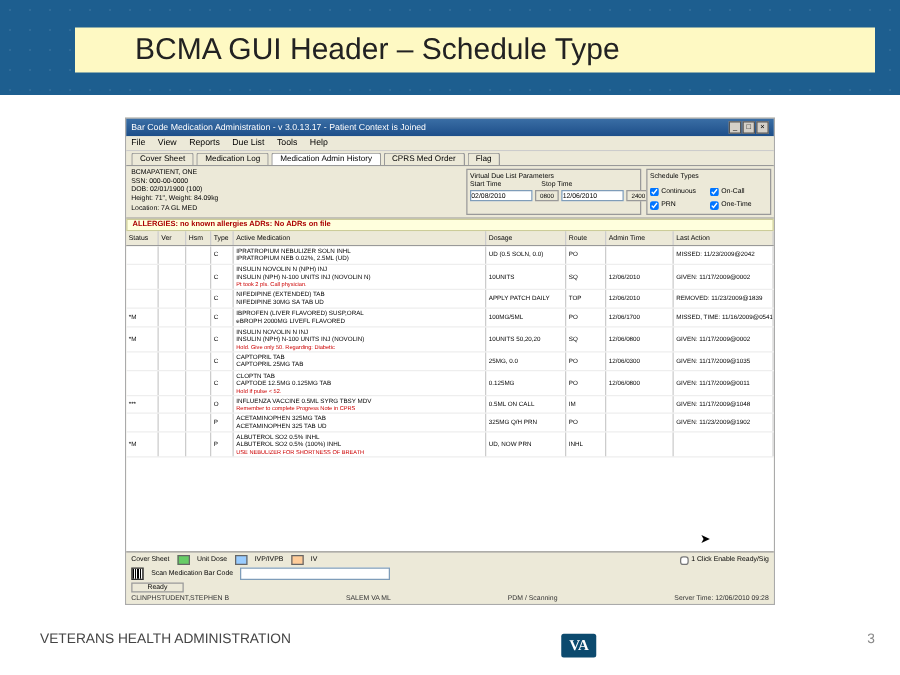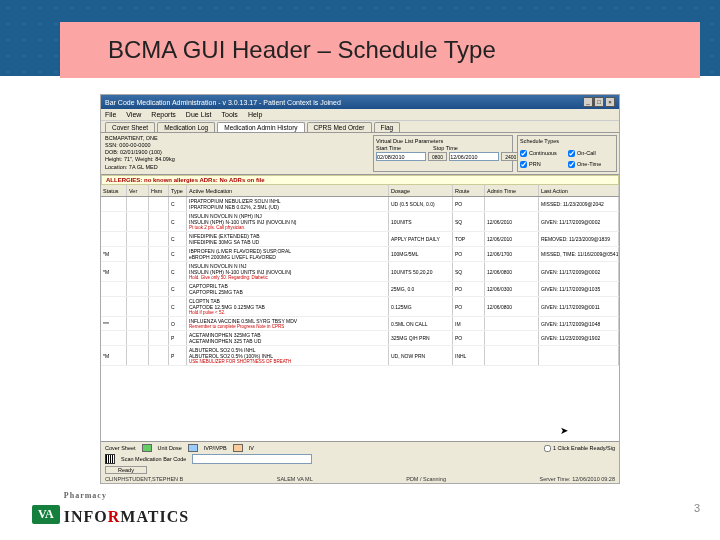--- a/index.html
+++ b/index.html
@@ -1,19 +1,19 @@
 <!DOCTYPE html>
 <html><head>
 <meta charset="utf-8">
 <style>
   * { margin: 0; padding: 0; box-sizing: border-box; }
   body { width: 720px; height: 540px; font-family: Arial, sans-serif; background: #fff; position: relative; }
   .slide-header { height: 76px; background: #1d5e8f; position: relative; }
   .slide-header::before { content: ""; position: absolute; inset: 0; background-image: radial-gradient(circle, rgba(255,255,255,0.08) 1px, transparent 1px); background-size: 16px 16px; }
-  .slide-title-band { position: absolute; top: 22px; left: 60px; right: 20px; height: 56px; background: #fca5a5; display: flex; align-items: center; padding-left: 48px; font-size: 24px; font-weight: 400; color: #222; }
+  .slide-title-band { position: absolute; top: 22px; left: 60px; right: 20px; height: 36px; background: #fef9c3; display: flex; align-items: center; padding-left: 48px; font-size: 24px; font-weight: 400; color: #222; }
   .screenshot { position: absolute; top: 94px; left: 100px; width: 520px; height: 390px; border: 1px solid #aaa; background: #ece9d8; display: flex; flex-direction: column; font-size: 6px; }
   .win-titlebar { height: 14px; background: linear-gradient(#3a6ea5,#1d4e89); color: #fff; display: flex; align-items: center; padding: 0 4px; font-size: 7px; justify-content: space-between; }
   .win-controls { display: flex; gap: 1px; }
   .win-btn { width: 10px; height: 10px; background: #d4d0c8; border: 1px solid #555; font-size: 6px; display: flex; align-items: center; justify-content: center; color: #000; }
   .menubar { height: 12px; background: #ece9d8; display: flex; align-items: center; padding: 0 4px; gap: 10px; font-size: 7px; color: #000; border-bottom: 1px solid #ccc; }
   .tabbar { height: 12px; background: #ece9d8; display: flex; align-items: flex-end; padding: 0 4px; gap: 2px; font-size: 6.5px; border-bottom: 1px solid #999; }
   .tab { padding: 1px 6px; background: #ece9d8; border: 1px solid #999; border-bottom: none; border-radius: 2px 2px 0 0; }
   .tab.active { background: #fff; }
   .upper-pane { display: flex; height: 42px; background: #ece9d8; border-bottom: 1px solid #999; }
   .patient-info { flex: 1; padding: 2px 4px; font-size: 5.5px; line-height: 1.3; color: #000; }
@@ -36,21 +36,21 @@
   .grid-row .c-med .warn { color: #c00; font-size: 4.5px; }
   .grid-row .col { flex-direction: column; align-items: flex-start; justify-content: center; }
   .bottom-bar { height: 42px; background: #ece9d8; border-top: 1px solid #999; padding: 2px 4px; font-size: 5.5px; display: flex; flex-direction: column; gap: 2px; }
   .bb-row { display: flex; align-items: center; gap: 6px; }
   .legend-chip { width: 10px; height: 8px; border: 1px solid #666; display: inline-block; }
   .status-line { display: flex; justify-content: space-between; font-size: 5.5px; color: #333; }
   .scan-field { width: 120px; height: 10px; border: 1px solid #7f9db9; background: #fff; font-size: 5.5px; padding: 0 2px; }
   .bc-icon { width: 10px; height: 10px; background: repeating-linear-gradient(90deg,#000 0 1px,#fff 1px 2px); border: 1px solid #333; }
   .footer { position: absolute; bottom: 14px; left: 32px; right: 20px; display: flex; align-items: center; justify-content: space-between; font-size: 11px; color: #444; }
   .logo { display: flex; align-items: center; gap: 4px; font-family: Georgia, serif; }
-  .logo .va { background: #15803d; color: #fff; padding: 2px 6px; font-weight: bold; font-size: 12px; border-radius: 2px; margin-top: 12px; }
+  .logo .va { background: #0c4a6e; color: #fff; padding: 2px 6px; font-weight: bold; font-size: 12px; border-radius: 2px; margin-top: 12px; }
   .logo .inf { font-size: 16px; font-weight: bold; color: #222; letter-spacing: 1px; }
   .logo .rx { color: #c00; }
   .logo sup { font-size: 8px; color: #666; }
   .page-num { font-size: 11px; color: #888; }
   .cursor { position: absolute; top: 425px; left: 560px; font-size: 10px; color: #000; }
 </style>
 </head>
 <body>
 
 <div class="slide-header">
@@ -312,21 +312,18 @@
       <span>SALEM VA ML</span>
       <span>PDM / Scanning</span>
       <span>Server Time: 12/06/2010 09:28</span>
     </div>
   </div>
 </div>
 
 <div class="cursor">➤</div>
 
 <div class="footer">
+  <span>VETERANS HEALTH ADMINISTRATION</span>
   <div class="logo">
     <span class="va">VA</span>
-    <span class="inf">
-      <sup>Pharmacy</sup><br>
-      <span>INFO</span><span class="rx">R</span><span>MATICS</span>
-    </span>
   </div>
   <span class="page-num">3</span>
 </div>
 
 </body></html>

